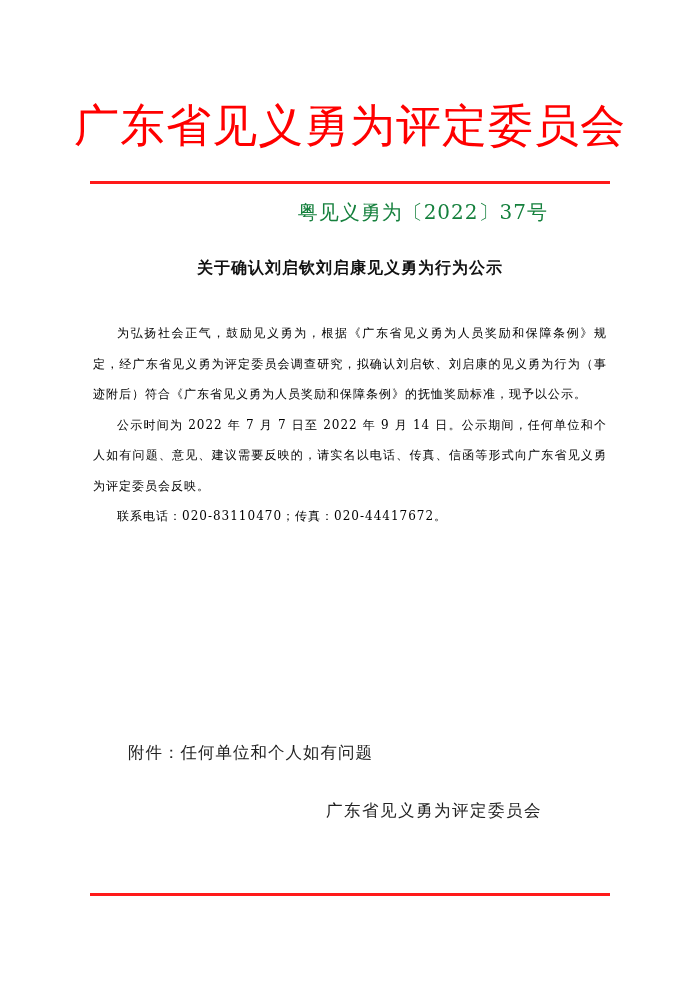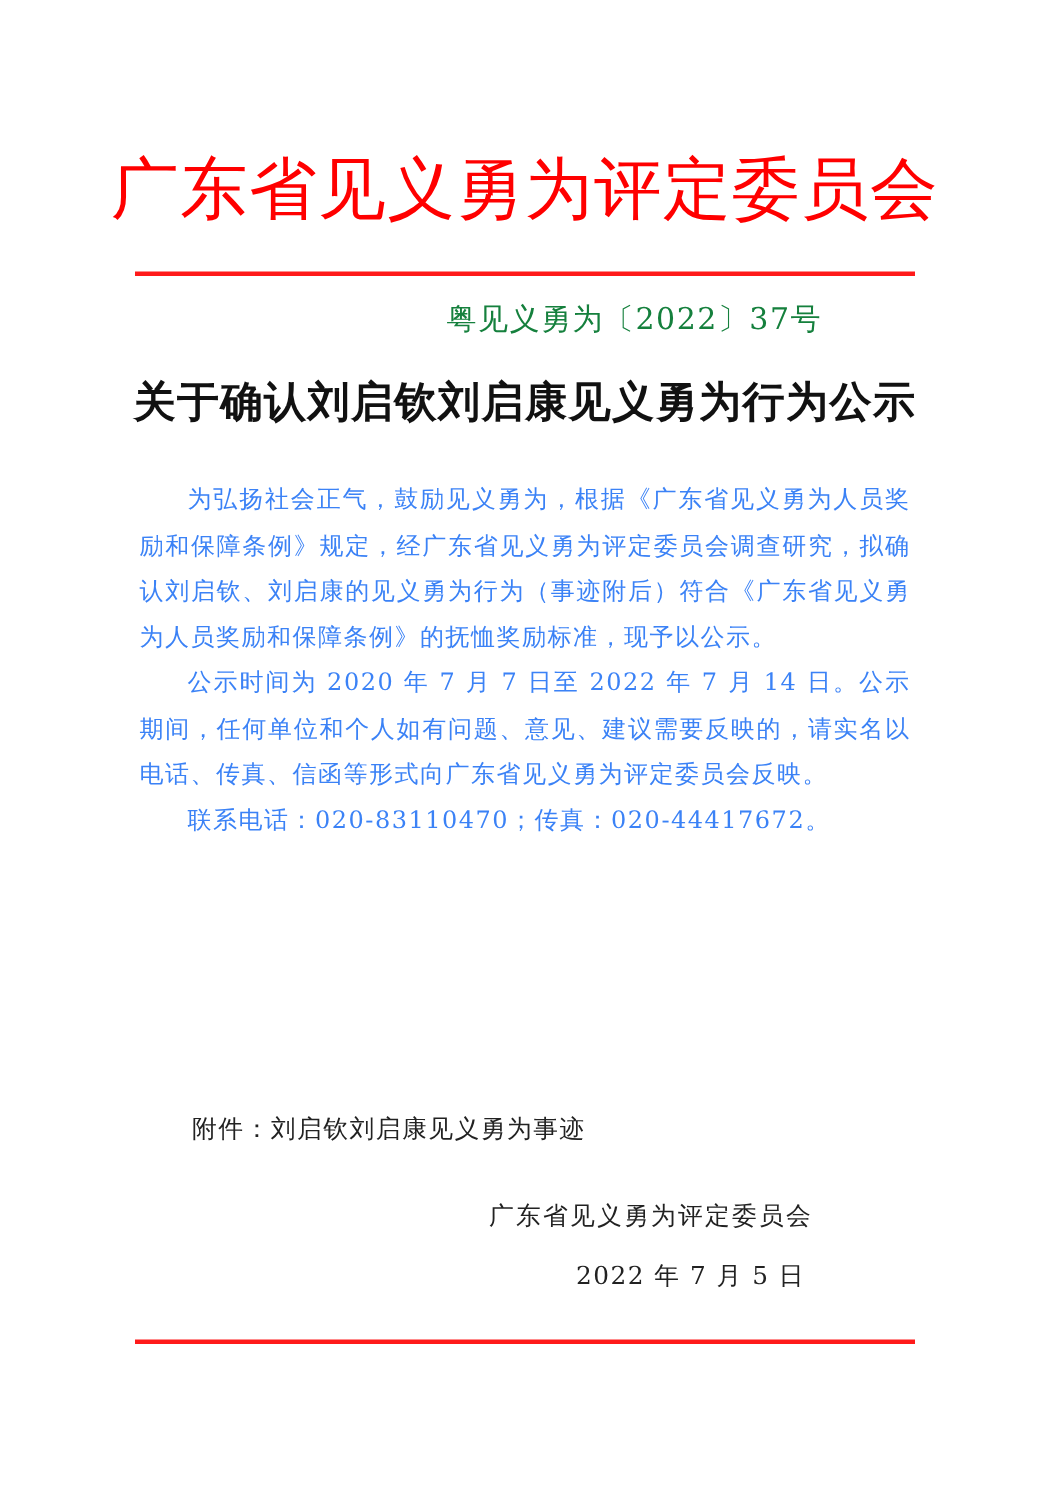--- a/index.html
+++ b/index.html
@@ -7,39 +7,38 @@
            font-family: "DejaVu Serif", "Liberation Serif", serif; color: #1a1a1a; }
     .page { position: absolute; left: 0; top: 0; width: 636px; height: 990px; background: #fff; }
     .masthead { position: absolute; left: 0; width: 700px; top: 96px; text-align: center;
                 color: #ff0000; font-size: 45px; letter-spacing: 1px; line-height: 60px;
                 font-family: "DejaVu Serif", "Liberation Serif", serif; }
     .rule { position: absolute; left: 90px; width: 520px; height: 3px; background: #ff1a1a; }
     .rule.top { top: 181px; }
     .rule.bottom { top: 893px; }
     .docno { position: absolute; right: 88px; top: 200px; font-size: 20px; line-height: 24px; color: #15803d; letter-spacing: 1px; }
     .title { position: absolute; left: 0; width: 700px; top: 250px; text-align: center;
-             font-size: 28px; font-weight: bold; line-height: 36px; color: #111; letter-spacing: 1px; }
-    .body { position: absolute; left: 93px; width: 514px; top: 318px; font-size: 16px; line-height: 30.5px; color: #3b82f6; }
+             font-size: 16px; font-weight: bold; line-height: 36px; color: #111; letter-spacing: 1px; }
+    .body { position: absolute; left: 93px; width: 514px; top: 318px; font-size: 12px; line-height: 30.5px; color: #000000; }
     .para { margin: 0; text-indent: 2em; text-align: justify; letter-spacing: 1px; }
     .attach { position: absolute; left: 128px; top: 738px; font-size: 16.5px; line-height: 30px; color: #222; letter-spacing: 1px; }
     .sign-org { position: absolute; left: 326px; top: 796px; font-size: 16.5px; line-height: 30px; color: #222; letter-spacing: 1.5px; }
     .sign-date { position: absolute; left: 384px; top: 836px; font-size: 16.5px; line-height: 30px; color: #222; letter-spacing: 1px; }
   </style>
 </head>
 <body>
 
 <div class="page">
   <div class="masthead">广东省见义勇为评定委员会</div>
   <div class="rule top"></div>
   <div class="docno">粤见义勇为〔2022〕37号</div>
   <div class="title">关于确认刘启钦刘启康见义勇为行为公示</div>
 
   <div class="body">
     <p class="para">为弘扬社会正气，鼓励见义勇为，根据《广东省见义勇为人员奖励和保障条例》规定，经广东省见义勇为评定委员会调查研究，拟确认刘启钦、刘启康的见义勇为行为（事迹附后）符合《广东省见义勇为人员奖励和保障条例》的抚恤奖励标准，现予以公示。</p>
-    <p class="para">公示时间为 2020 年 7 月 7 日至 2022 年 7 月 14 日。公示期间，任何单位和个人如有问题、意见、建议需要反映的，请实名以电话、传真、信函等形式向广东省见义勇为评定委员会反映。</p>
+    <p class="para">公示时间为 2022 年 7 月 7 日至 2022 年 9 月 14 日。公示期间，任何单位和个人如有问题、意见、建议需要反映的，请实名以电话、传真、信函等形式向广东省见义勇为评定委员会反映。</p>
     <p class="para">联系电话：020-83110470；传真：020-44417672。</p>
   </div>
 
-  <div class="attach">附件：刘启钦刘启康见义勇为事迹</div>
+  <div class="attach">附件：任何单位和个人如有问题</div>
   <div class="sign-org">广东省见义勇为评定委员会</div>
-  <div class="sign-date">2022 年 7 月 5 日</div>
   <div class="rule bottom"></div>
 </div>
 
 </body></html>

